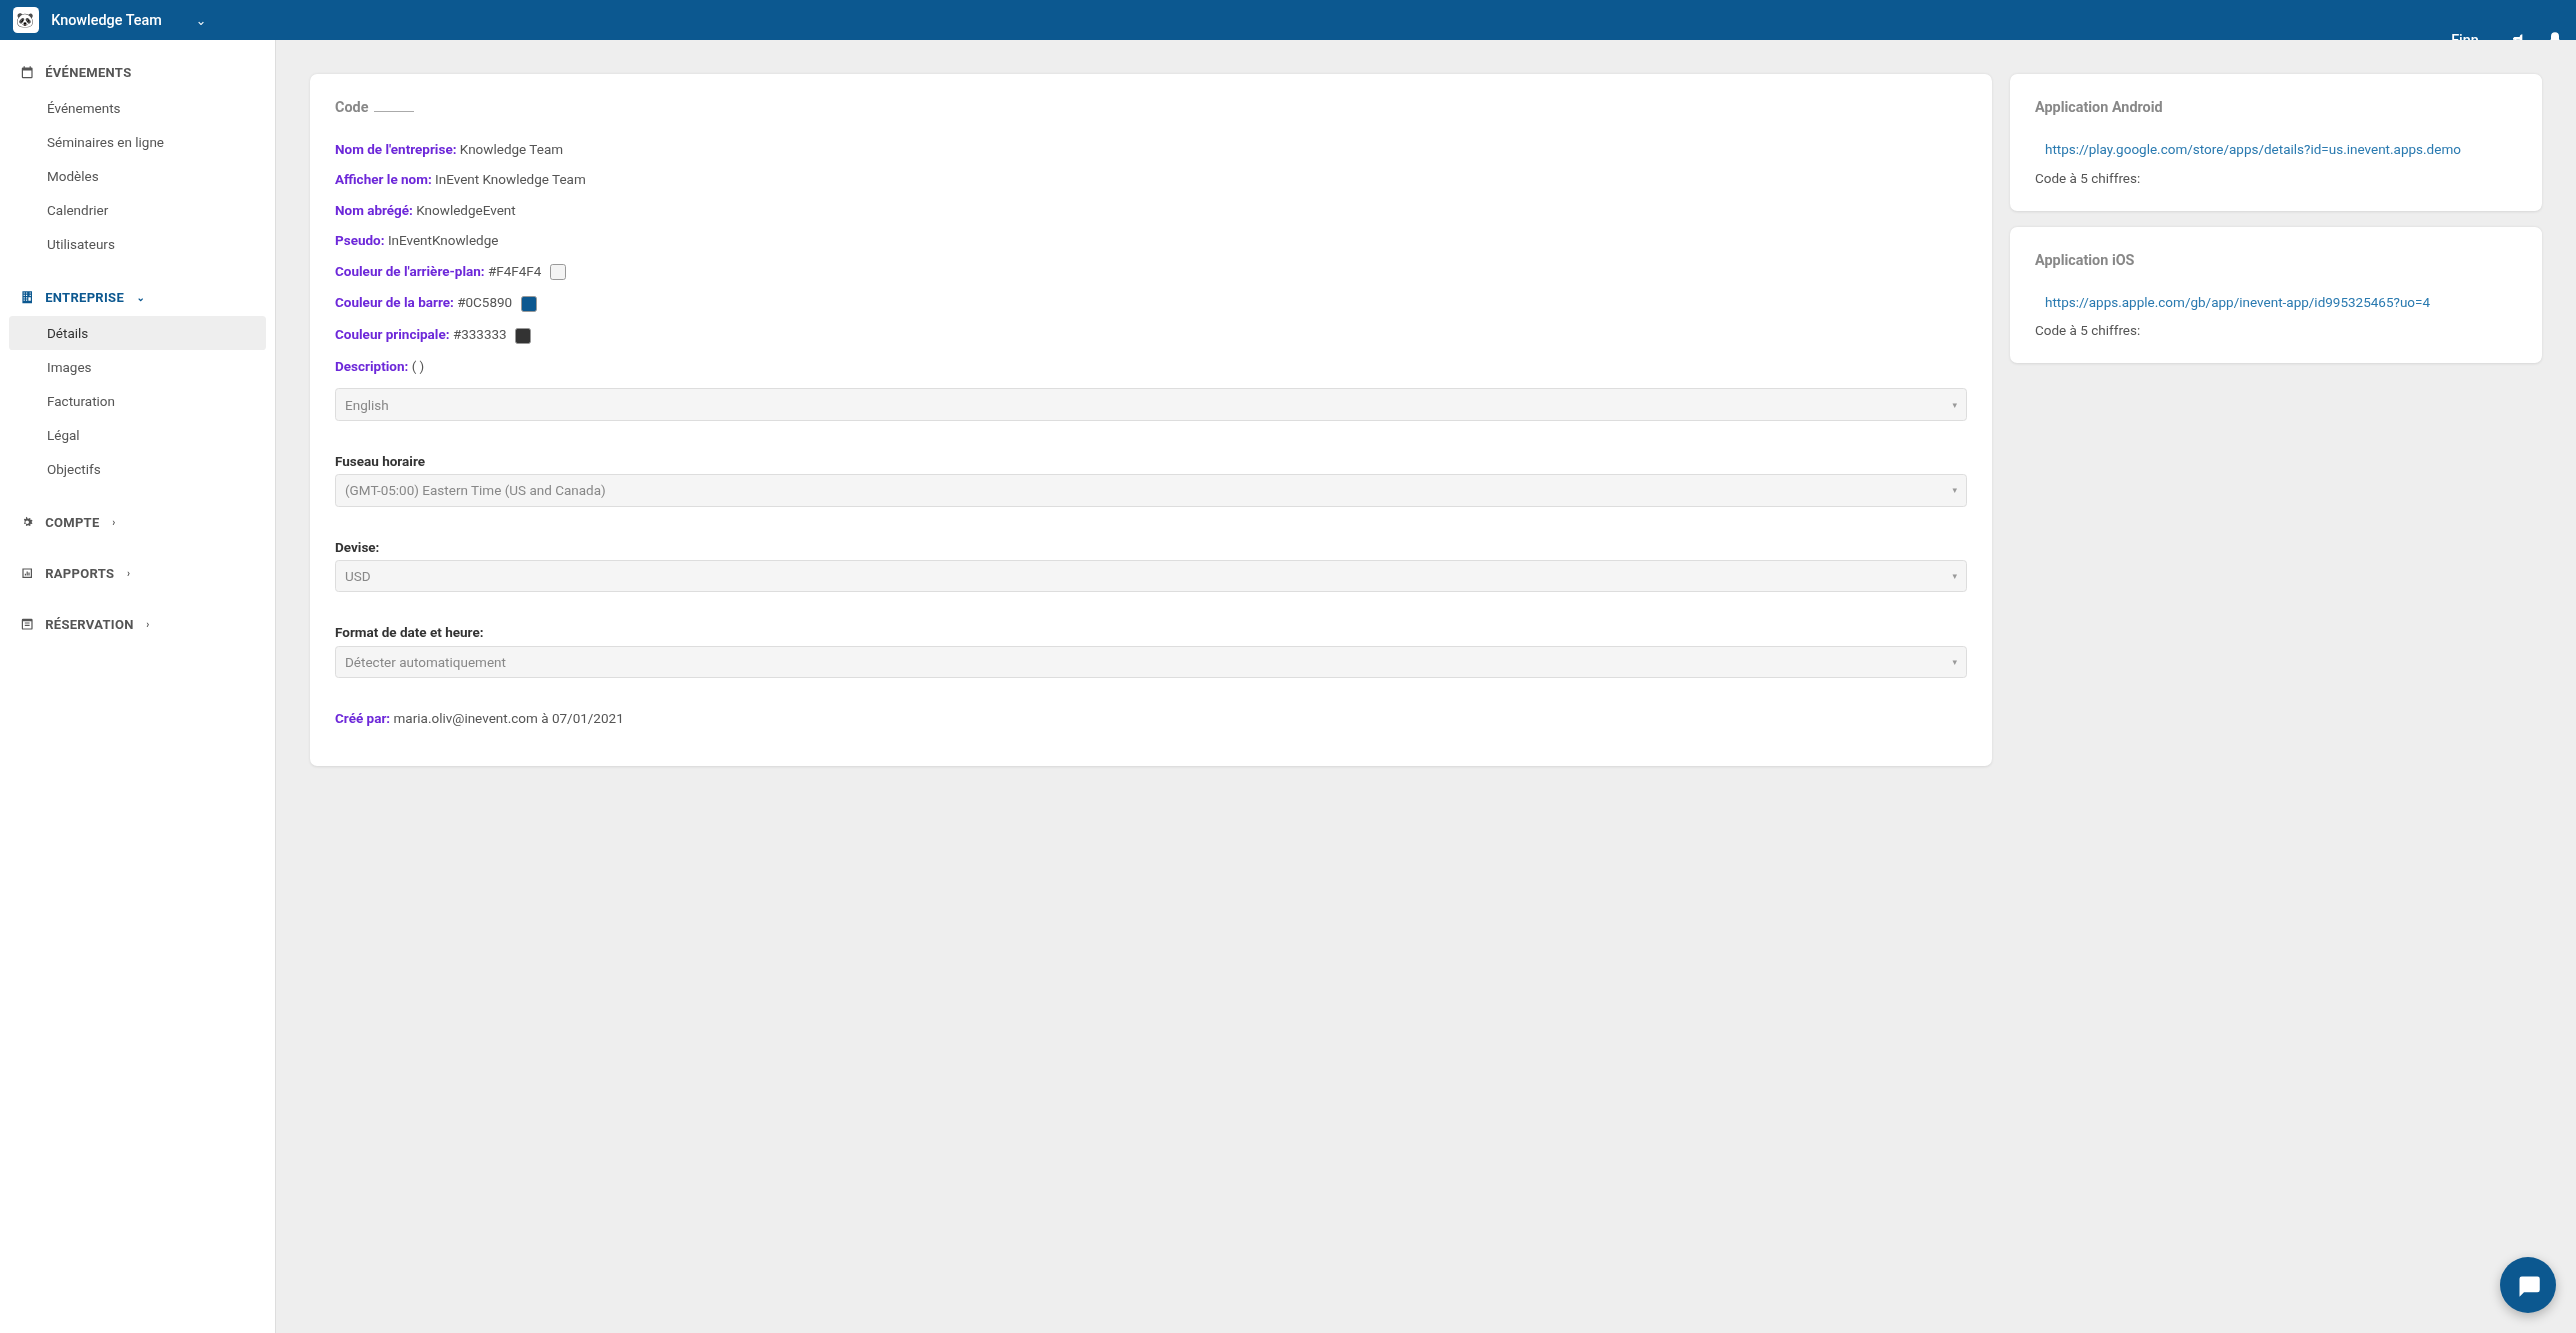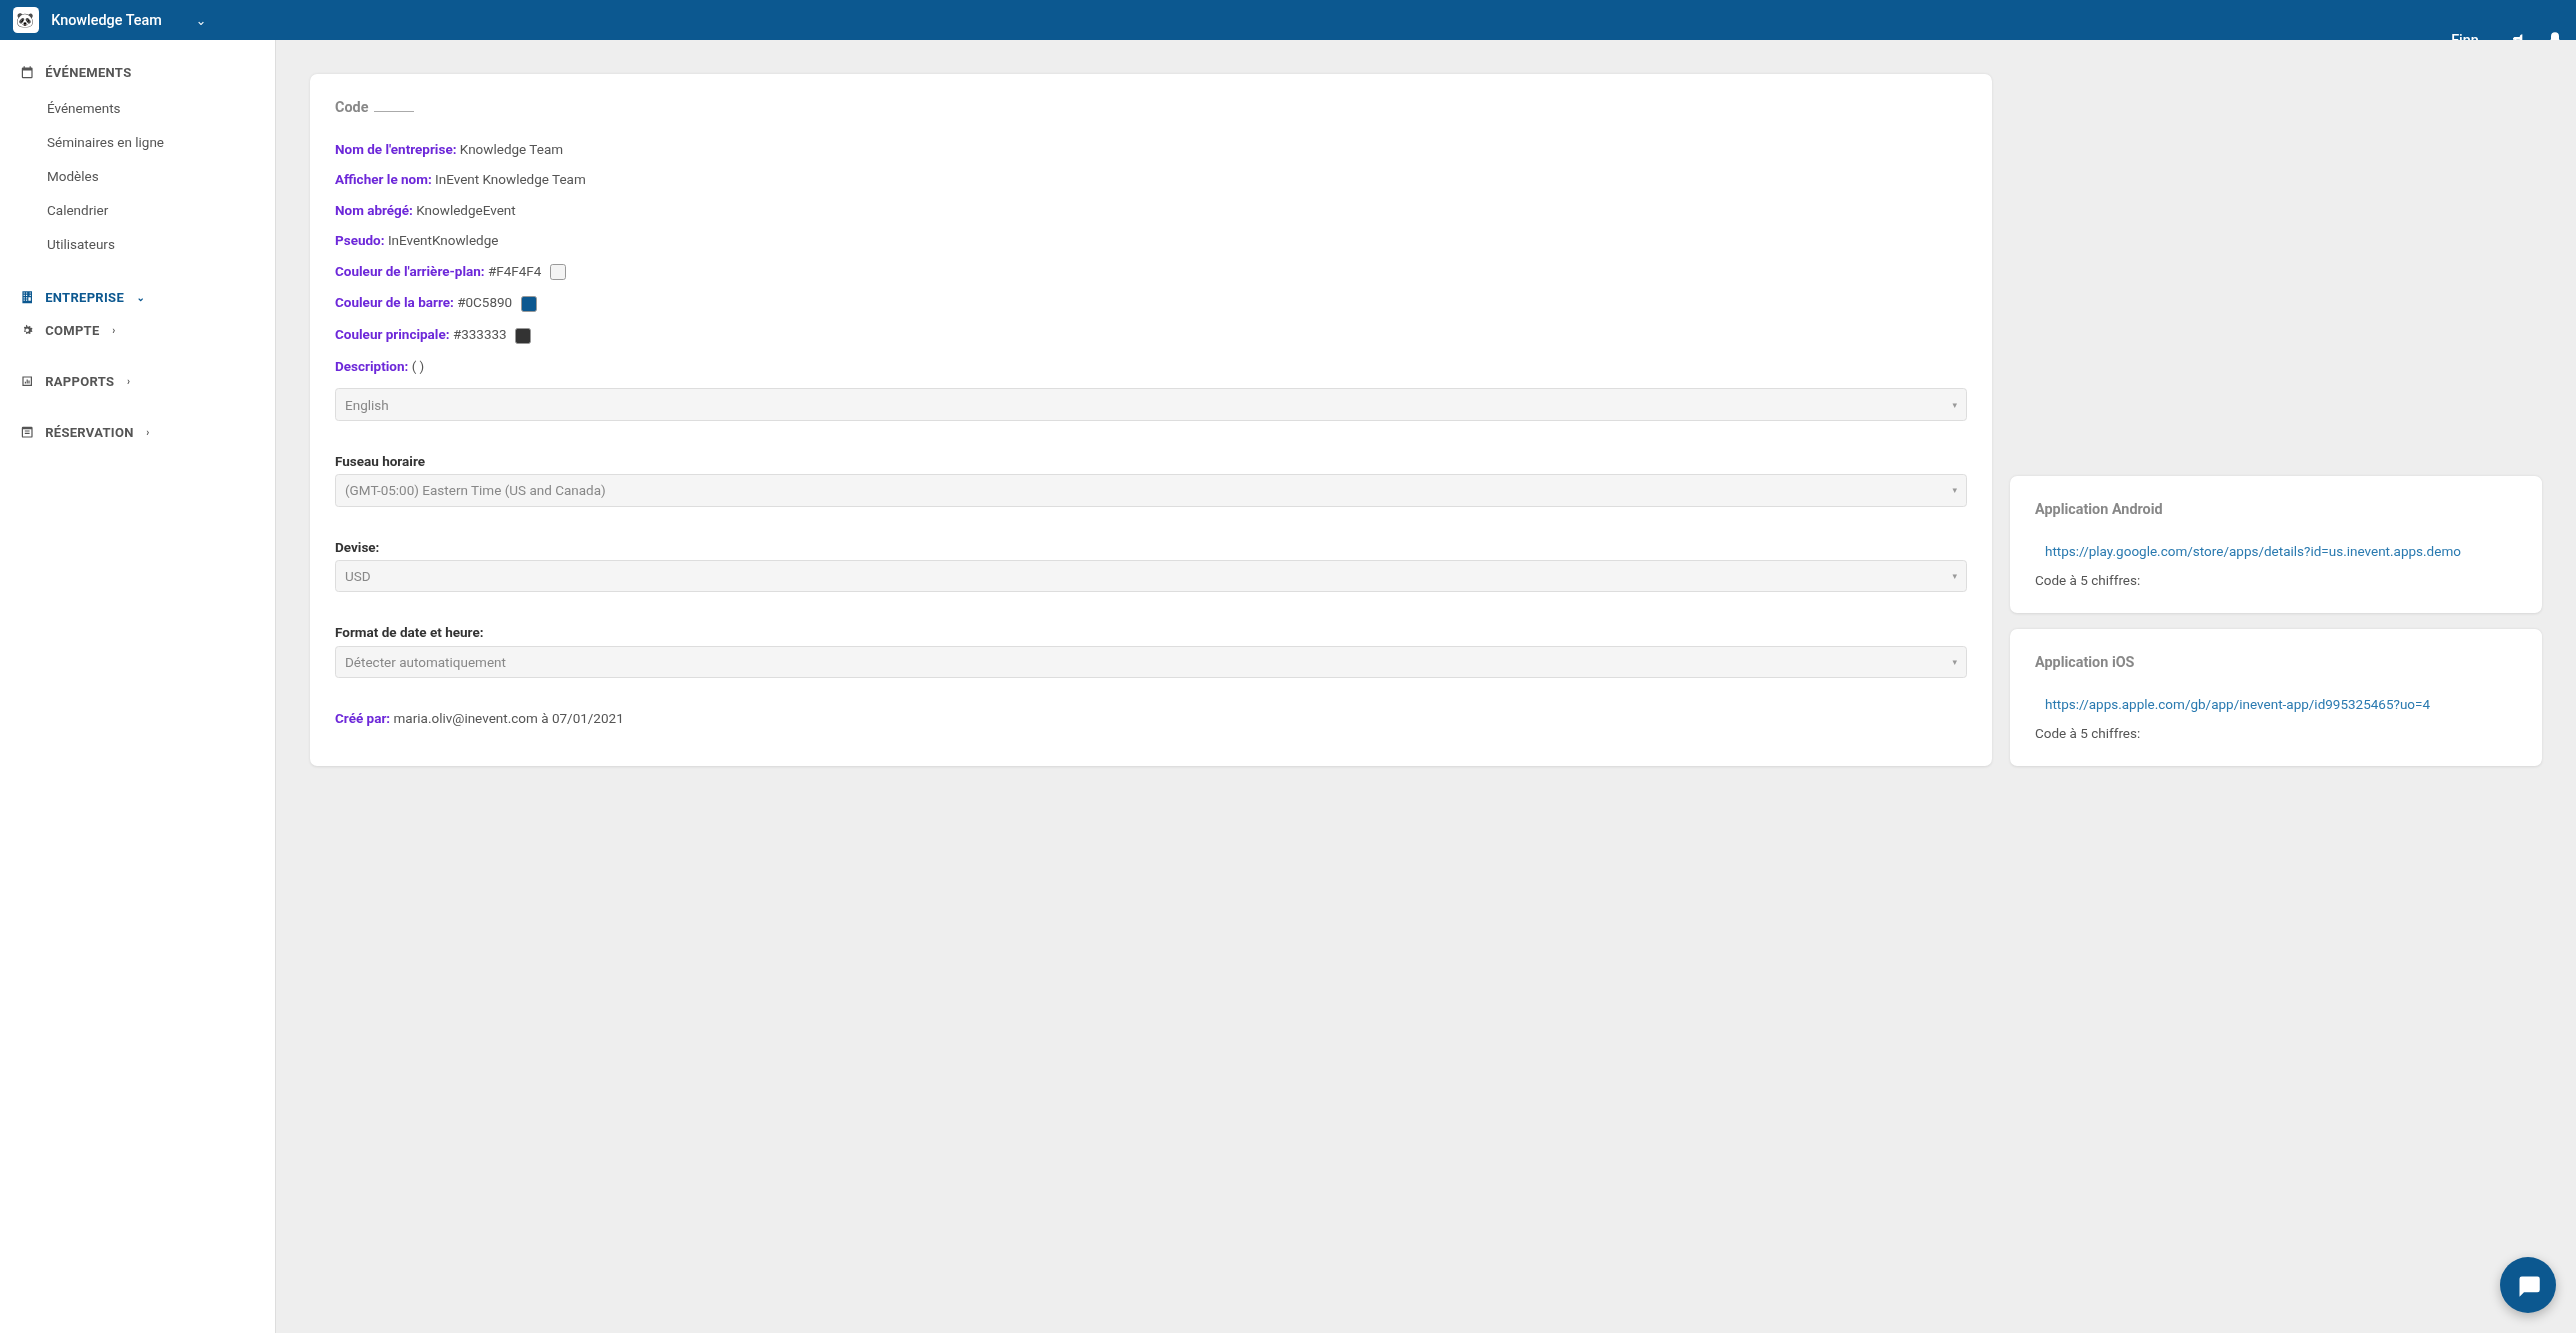--- a/index.html
+++ b/index.html
@@ -90,21 +90,21 @@
   }
   .btn.green-outline { border:1.8px solid #2a9157; padding:5.4px 11.7px;}
   .btn svg { width:12.6px; height:12.6px; fill:#555;}
   .toolbar-right { display:flex; gap:7.2px;}
   .main-scroll {
     flex:1;
     background:#eeeeee;
     overflow:auto;
     padding: 34px 34px;
   }
-  .cols { display:flex; gap:18px; align-items:flex-end;}
+  .cols { display:flex; gap:18px; align-items:flex-start;}
   .card {
     background:#fff;
     border-radius:7.2px;
     box-shadow: 0 0.9px 2.7px rgba(0,0,0,0.1);
     padding: 25px;
   }
   .card-left { flex: 1 1 0; }
   .card-right-col { width: 532px; display:flex; flex-direction:column; gap:16px;}
   .card-title {
     font-size:14.4px; font-weight:700; color:#888;
@@ -195,20 +195,27 @@
       <div class="side-item">Utilisateurs</div>
     </div>
 
     <div class="side-heading brand">
       <svg viewBox="0 0 24 24">
           <path d="M4 2v20h16V2H4zm4 16H6v-2h2v2zm0-4H6v-2h2v2zm0-4H6V8h2v2zm0-4H6V4h2v2zm4 12h-2v-2h2v2zm0-4h-2v-2h2v2zm0-4h-2V8h2v2zm0-4h-2V4h2v2zm6 12h-4v-6h4v6zm0-8h-2V8h2v2zm0-4h-2V4h2v2z"></path>
         </svg>
       <span>ENTREPRISE</span>
       <span class="caret">⌄</span>
     </div>
+    <div class="side-items">
+      <div class="side-item active">Détails</div>
+      <div class="side-item">Images</div>
+      <div class="side-item">Facturation</div>
+      <div class="side-item">Légal</div>
+      <div class="side-item">Objectifs</div>
+    </div>
 
     <div class="side-heading">
       <svg viewBox="0 0 24 24">
           <path d="M19.4 13l.6-1-.6-1 1.5-1.2-1-1.7-1.9.4-.8-.8.4-1.9-1.7-1-1.2 1.5-1-.6-1 .6L11.5 3l-1.7 1 .4 1.9-.8.8-1.9-.4-1 1.7L8 10.2l-.6 1 .6 1-1.5 1.2 1 1.7 1.9-.4.8.8-.4 1.9 1.7 1 1.2-1.5 1 .6 1-.6 1.2 1.5 1.7-1-.4-1.9.8-.8 1.9.4 1-1.7L19.4 13zM12 15a3 3 0 110-6 3 3 0 010 6z"></path>
         </svg>
       <span>COMPTE</span>
       <span class="caret">›</span>
     </div>
     <div style="height:18px"></div>
 

